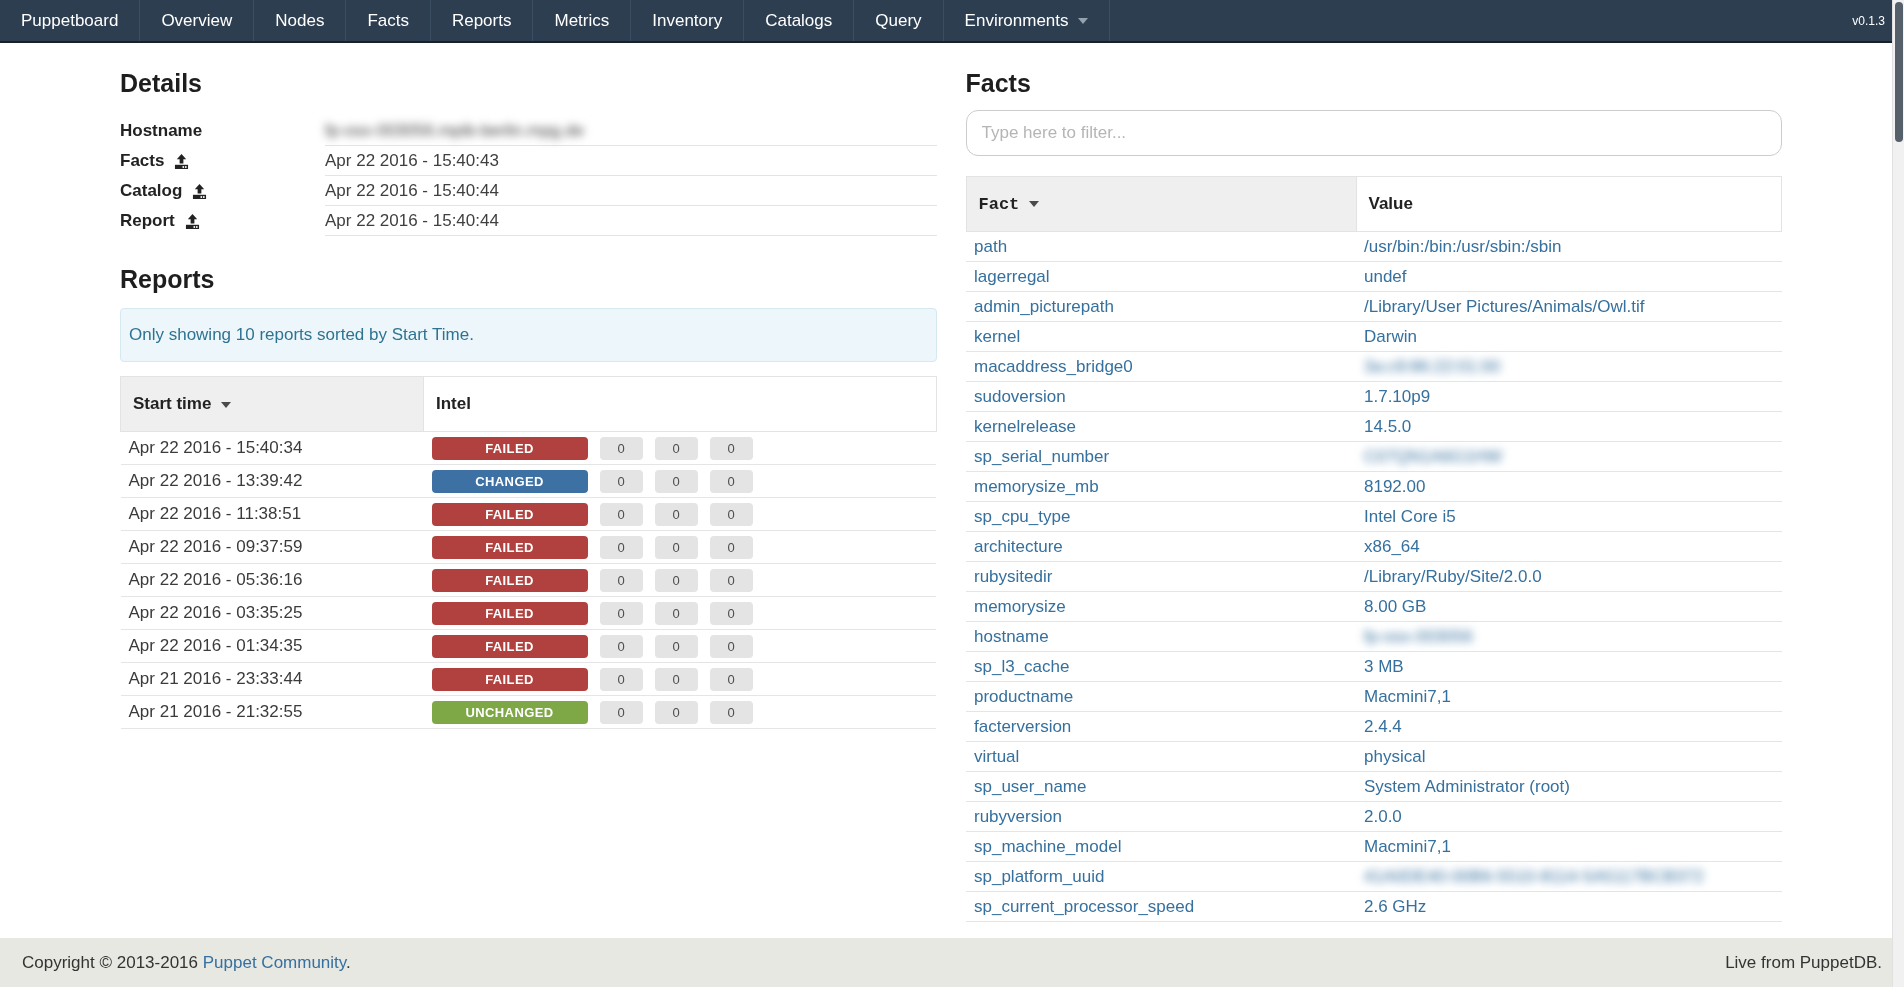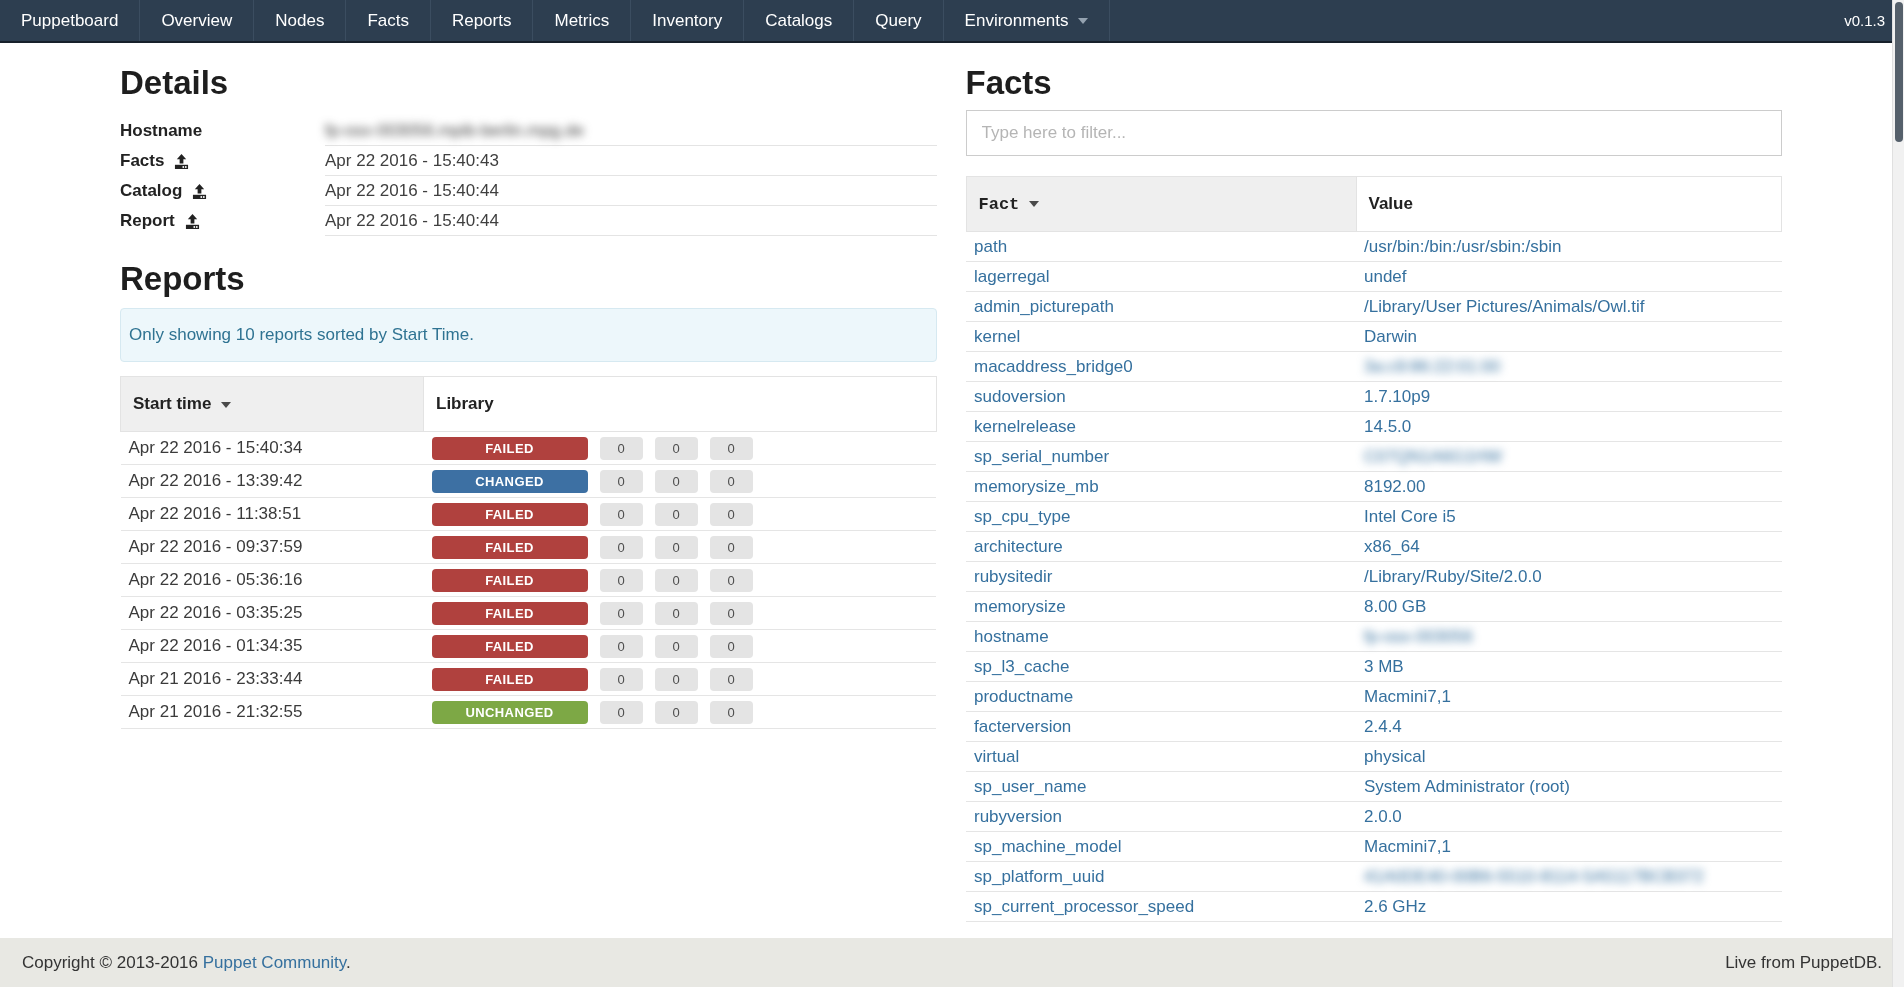--- a/index.html
+++ b/index.html
@@ -16,27 +16,27 @@
   }
   .nav-item {
     display:flex; align-items:center; padding:0 21px; font-size:17px;
     border-right:1px solid #3b4d60; cursor:pointer; white-space:nowrap;
   }
   .nav-item .caret {
     margin-left:9px; width:0; height:0;
     border-left:5px solid transparent; border-right:5px solid transparent;
     border-top:6px solid #94a2b0;
   }
-  .nav-version { margin-left:auto; align-self:center; padding-right:19px; font-size:15px; }
+  .nav-version { margin-left:auto; align-self:center; padding-right:19px; font-size:12px; }
 
   
   .content { display:flex; padding:0 122px 0 120px; gap:29px; }
   .col { flex:1 1 0; min-width:0; }
 
-  h2.section-title { font-size:33px; font-weight:bold; color:#1e1e1e; margin-top:23px; line-height:34px; }
+  h2.section-title { font-size:25px; font-weight:bold; color:#1e1e1e; margin-top:23px; line-height:34px; }
 
   
   .details-table { margin-top:16px; }
   .d-row { display:flex; align-items:center; height:30px; }
   .d-label { width:205px; font-weight:bold; font-size:17px; color:#222; display:flex; align-items:center; gap:10px; }
   .d-label svg { width:15px; height:15px; fill:#222; }
   .d-value { flex:1; font-size:17px; color:#3f3f3f; height:100%; display:flex; align-items:center; border-bottom:1px solid #e4e4e4; }
 
   .redacted { filter:blur(4px); user-select:none; }
 
@@ -70,21 +70,21 @@
     letter-spacing:0.4px;
   }
   .count-badge {
     width:43px; height:23px; border-radius:4px; background:#e4e4e4; color:#4e4e4e;
     font-size:13px; display:inline-flex; align-items:center; justify-content:center; margin-left:12px;
   }
   .count-badge:first-of-type { margin-left:6px; }
 
   
   .filter-input {
-    margin-top:10px; width:100%; height:46px; border:1px solid #cccccc; border-radius:0;
+    margin-top:10px; width:100%; height:46px; border:1px solid #cccccc; border-radius:12px;
     padding:0 15px; font-size:17px; color:#555; font-family:"Liberation Sans", sans-serif; outline:none;
   }
   .filter-input::placeholder { color:#b5b5b5; }
   .facts-table { margin-top:20px; }
   .facts-table .col-fact { width:390px;font-family:Liberation Mono, monospace; }
   .facts-table td { height:30px; }
   .fact-link, .fact-value { color:#35709e; text-decoration:none; cursor:pointer; }
 
   
   .footer {
@@ -178,21 +178,21 @@
       <span>Only showing 10 reports sorted by Start Time.</span>
     </div>
 
     <table class="reports-table">
       <thead>
         <tr>
           <th class="sorted col-start">
             <span>Start time</span><span class="sort-caret"></span>
           </th>
           <th>
-            <span>Library</span>
+            <span>Intel</span>
           </th>
         </tr>
       </thead>
       <tbody id="reports-body">
   <tr>
     <td>Apr 22 2016 - 15:40:34</td>
     <td>
       <div class="status-cell">
         <span class="status-badge" style="background: rgb(176, 65, 62);">FAILED</span>
         <span class="count-badge">0</span>

